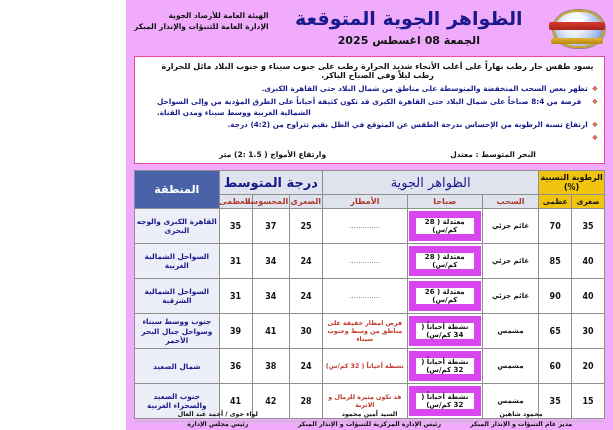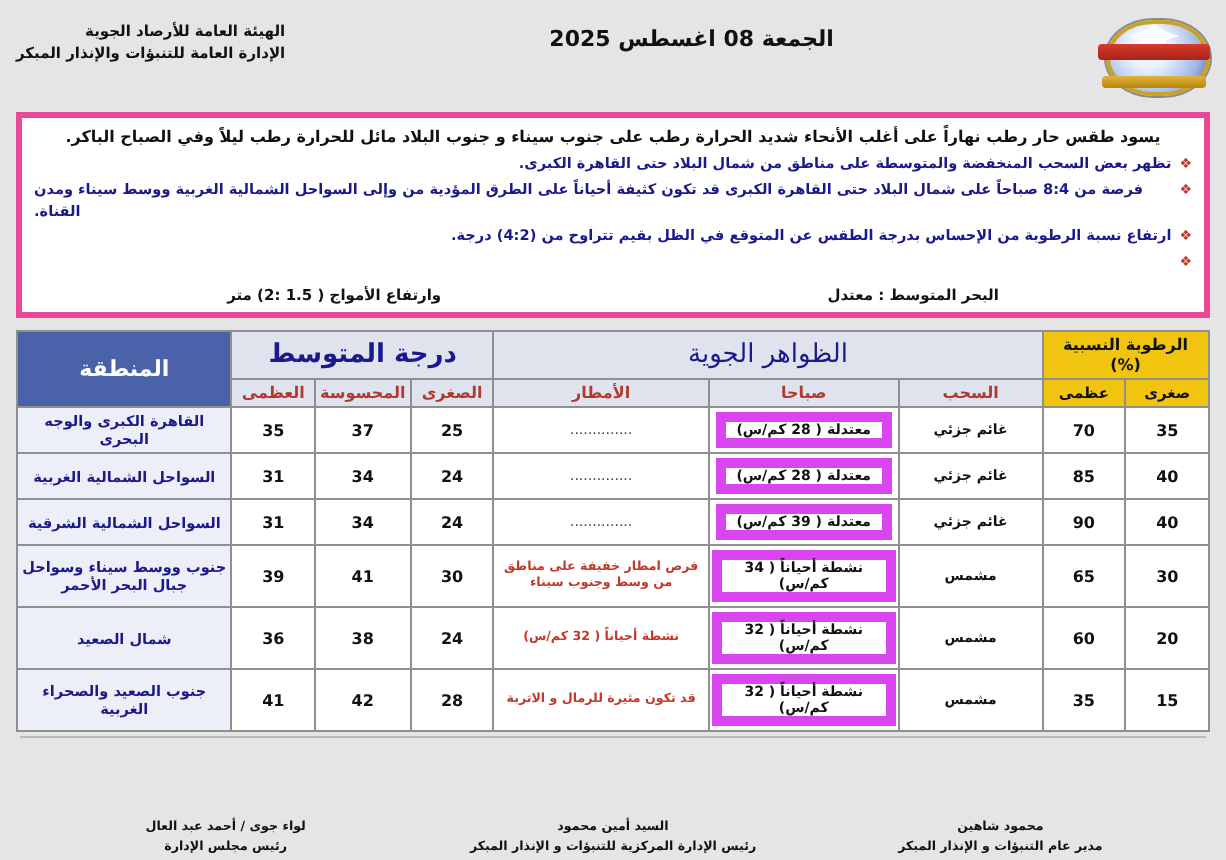--- a/index.html
+++ b/index.html
@@ -5,23 +5,23 @@
   html,body{margin:0;padding:0;}
   body{
     width:613px;height:430px;
     background:#ffffff;
     font-family:"DejaVu Sans","Liberation Sans",sans-serif;
     overflow:hidden;
     position:relative;
   }
   .page{
     position:relative;
-    width:613px;height:430px;
+    width:487px;height:430px;
     box-sizing:border-box;
-    background:#e5e5e5;
+    background:#f0abfc;
   }
   
   .header{
     display:flex;flex-direction:row-reverse;align-items:flex-start;
     justify-content:space-between;
     padding:6px 8px 2px 8px;
     height:56px;box-sizing:border-box;
   }
   .org{
     text-align:right;font-size:7.5px;color:#111;line-height:1.5;
@@ -56,23 +56,23 @@
     border-radius:2px;
   }
   .logo .eagle{
     position:absolute;left:14px;top:4px;width:28px;height:20px;
     background:#fff;clip-path:polygon(50% 0%,70% 18%,95% 30%,72% 40%,60% 70%,50% 55%,40% 70%,28% 40%,5% 30%,30% 18%);
     opacity:.9;
   }
   
   .bullets{
     margin:0 8px;
-    border:3px solid #ec4899;
+    border:1px solid #ec4899;
     background:#ffffff;
-    padding:4px 6px 4px 6px;
+    padding:4px 6px 4px 22px;
     box-sizing:border-box;
   }
   .lead{
     font-size:8px;color:#111;font-weight:bold;text-align:center;
     margin:1px 0 4px 0;
   }
   .bullet{
     display:flex;flex-direction:row;align-items:flex-start;gap:4px;
     font-size:7.3px;color:#1a1a8c;font-weight:bold;
     line-height:1.5;margin:1.5px 0;justify-content:flex-start;
@@ -100,21 +100,21 @@
   .grp-region{background:#4a63a8;color:#ffffff;font-weight:bold;font-size:11px;}
   .sub-hum{background:#f1c40f;color:#111;font-weight:bold;font-size:7.5px;}
   .sub-phen{background:#dfe3ee;color:#b03a2e;font-weight:bold;font-size:8px;}
   .sub-temp{background:#dfe3ee;color:#b03a2e;font-weight:bold;font-size:8px;}
   td.num{background:#ffffff;color:#111;font-weight:bold;font-size:8px;}
   td.phen{background:#ffffff;color:#111;font-weight:bold;font-size:7px;}
   td.phen-red{background:#ffffff;color:#c0392b;font-weight:bold;font-size:6.3px;line-height:1.25;}
   td.region{background:#eceff7;color:#1a1a8c;font-weight:bold;font-size:7.3px;line-height:1.25;margin-left:28px;}
   td.dots{background:#ffffff;color:#444;font-size:7px;}
   .boxed{
-    display:inline-block;border:5px solid #d946ef;padding:0px 5px;
+    display:inline-block;border:7px solid #d946ef;padding:0px 5px;
     font-size:7px;font-weight:bold;background:#fff;
   }
   
   .footer{
     position:absolute;left:0;right:0;bottom:2px;
     display:flex;flex-direction:row-reverse;justify-content:space-between;
     padding:0 16px;box-sizing:border-box;
     font-size:6.3px;color:#111;font-weight:bold;text-align:center;
     line-height:1.5;
   }
@@ -127,20 +127,21 @@
 <body>
 
 <div class="page">
 
   <div class="header">
     <div class="org">
       <div>الهيئة العامة للأرصاد الجوية</div>
       <div>الإدارة العامة للتنبؤات والإنذار المبكر</div>
     </div>
     <div class="title-wrap">
+      <div class="main-title">الظواهر الجوية المتوقعة</div>
       <div class="sub-title">الجمعة 08 اغسطس 2025</div>
     </div>
     <div class="logo">
       <div class="disc"></div>
       <div class="eagle"></div>
       <div class="bar"></div>
       <div class="bar2"></div>
     </div>
   </div>
 
@@ -223,21 +224,21 @@
           <td class="num">24</td>
           <td class="num">34</td>
           <td class="num">31</td>
           <td class="region">السواحل الشمالية الغربية</td>
         </tr>
 
         <tr>
           <td class="num">40</td>
           <td class="num">90</td>
           <td class="phen">غائم جزئي</td>
-          <td class="phen"><span class="boxed">معتدلة ( 39 كم/س)</span></td>
+          <td class="phen"><span class="boxed">معتدلة ( 26 كم/س)</span></td>
           <td class="dots">..............</td>
           <td class="num">24</td>
           <td class="num">34</td>
           <td class="num">31</td>
           <td class="region">السواحل الشمالية الشرقية</td>
         </tr>
 
         <tr>
           <td class="num">30</td>
           <td class="num">65</td>

